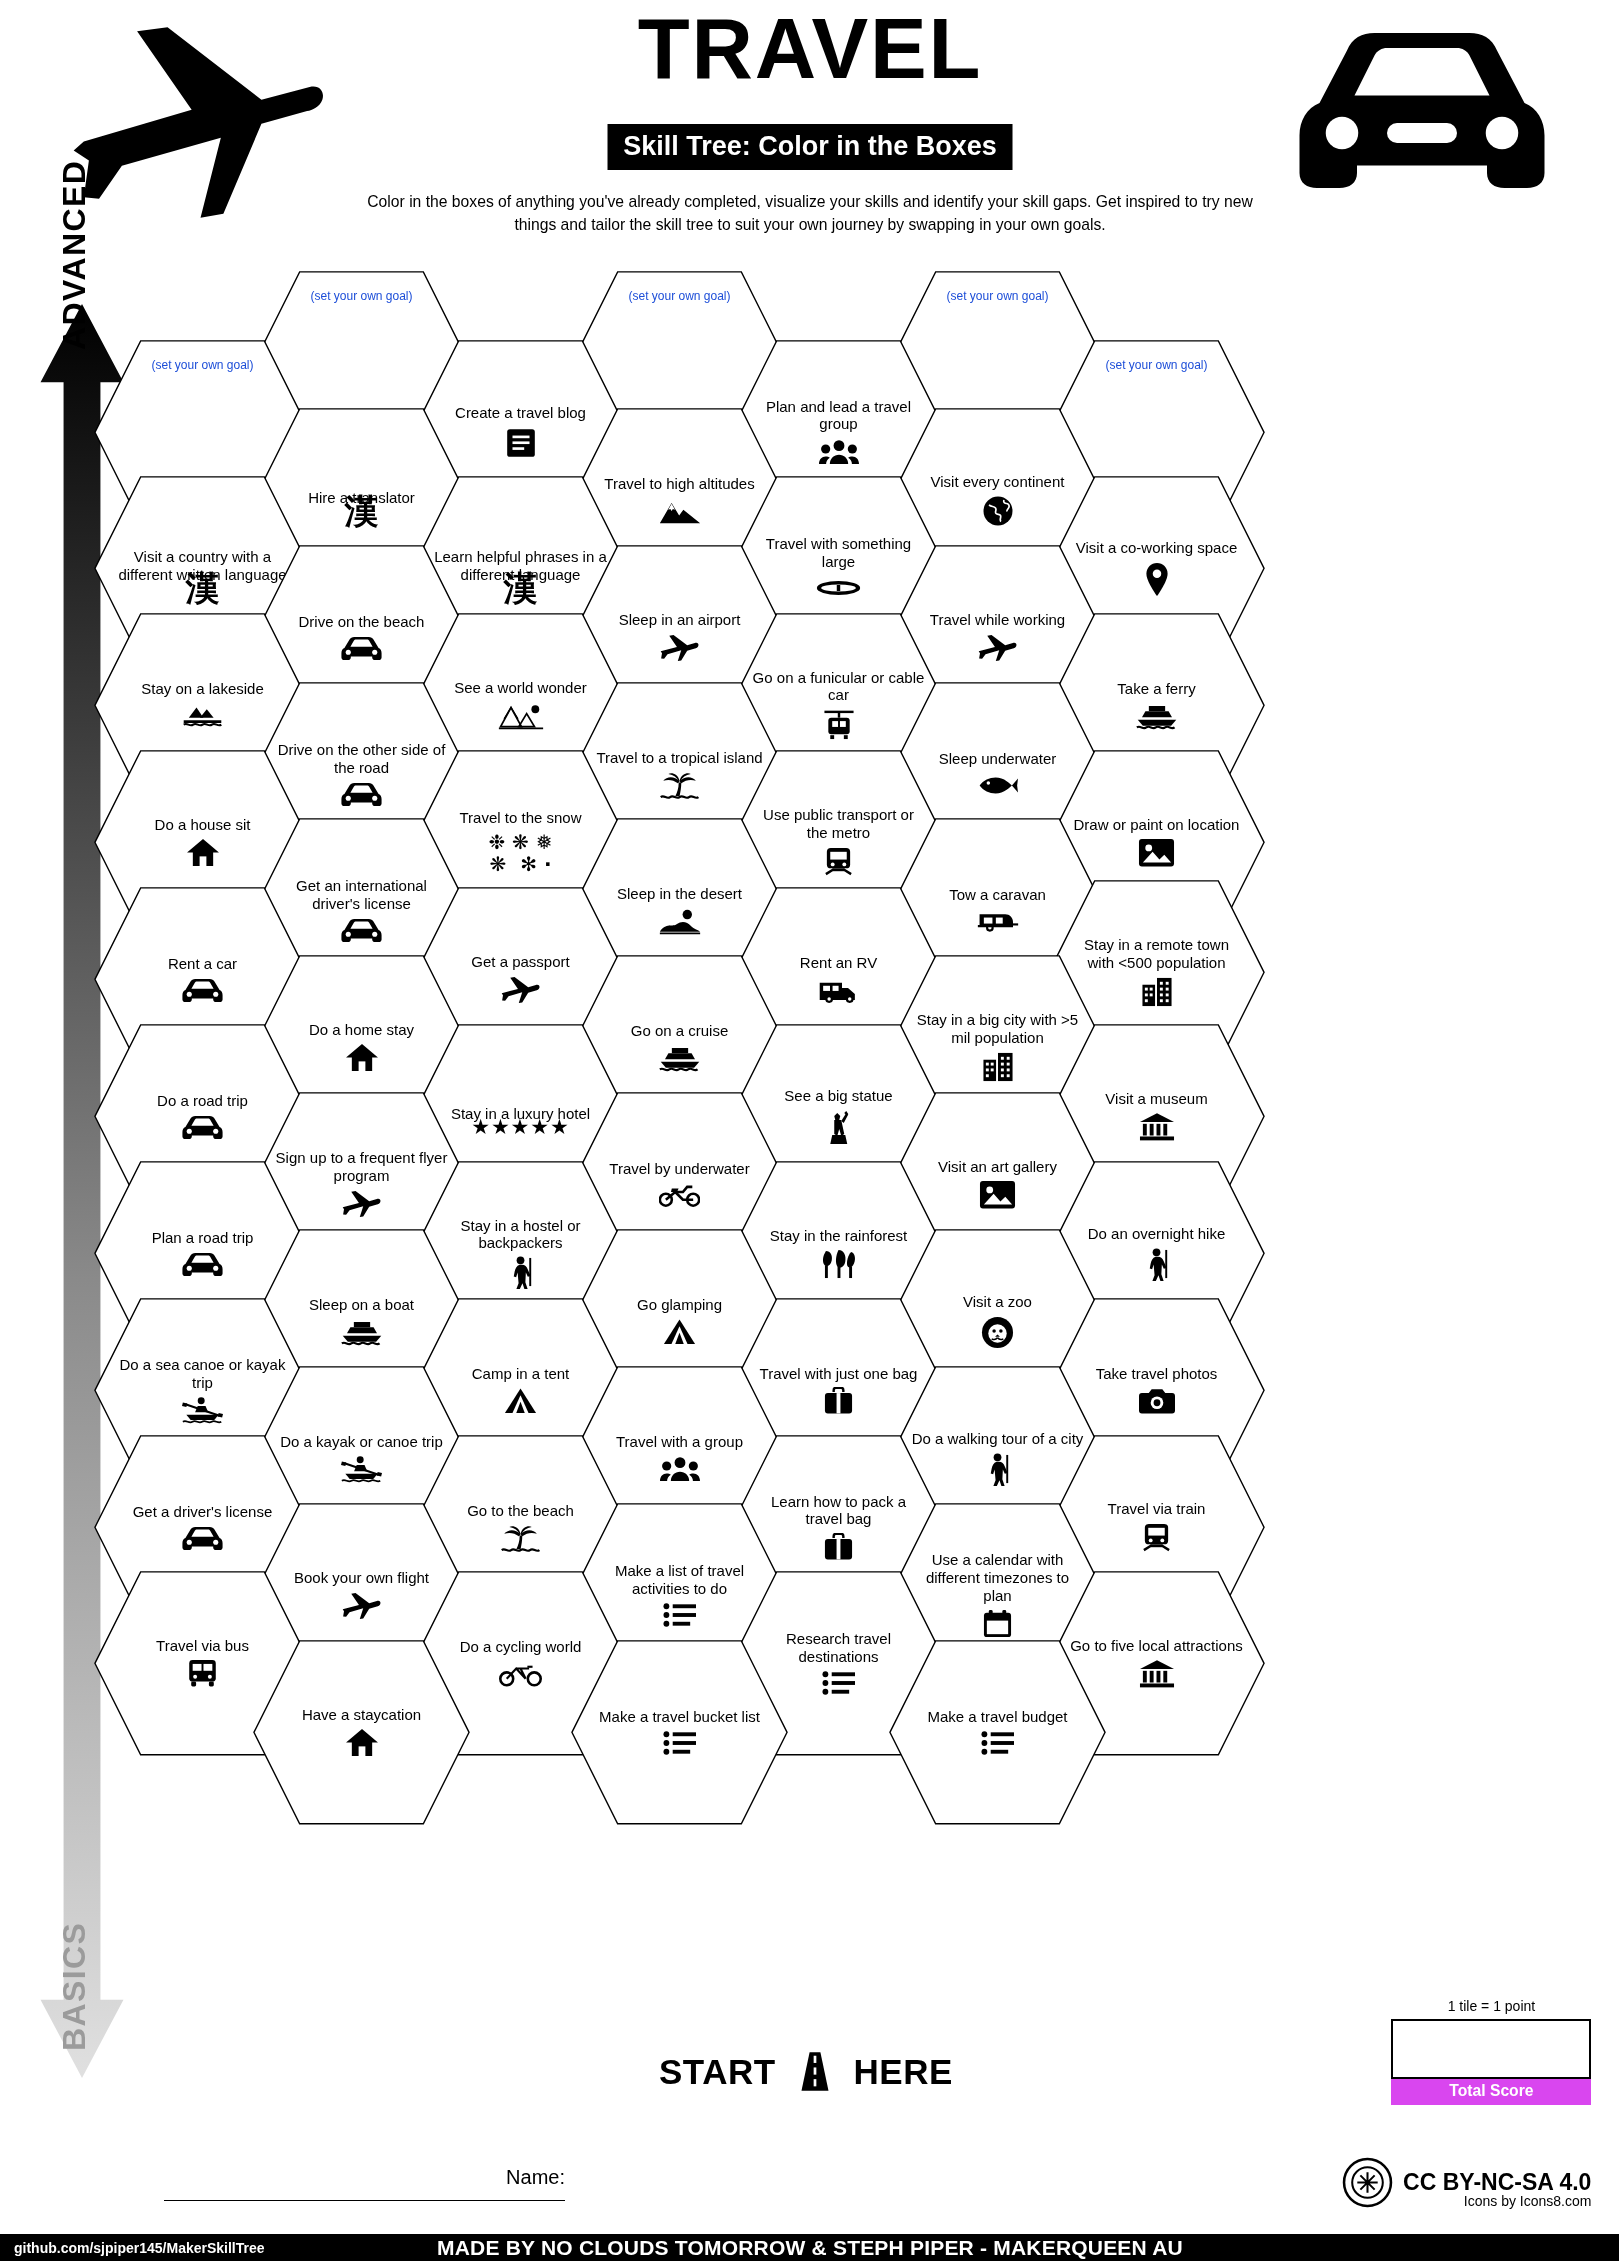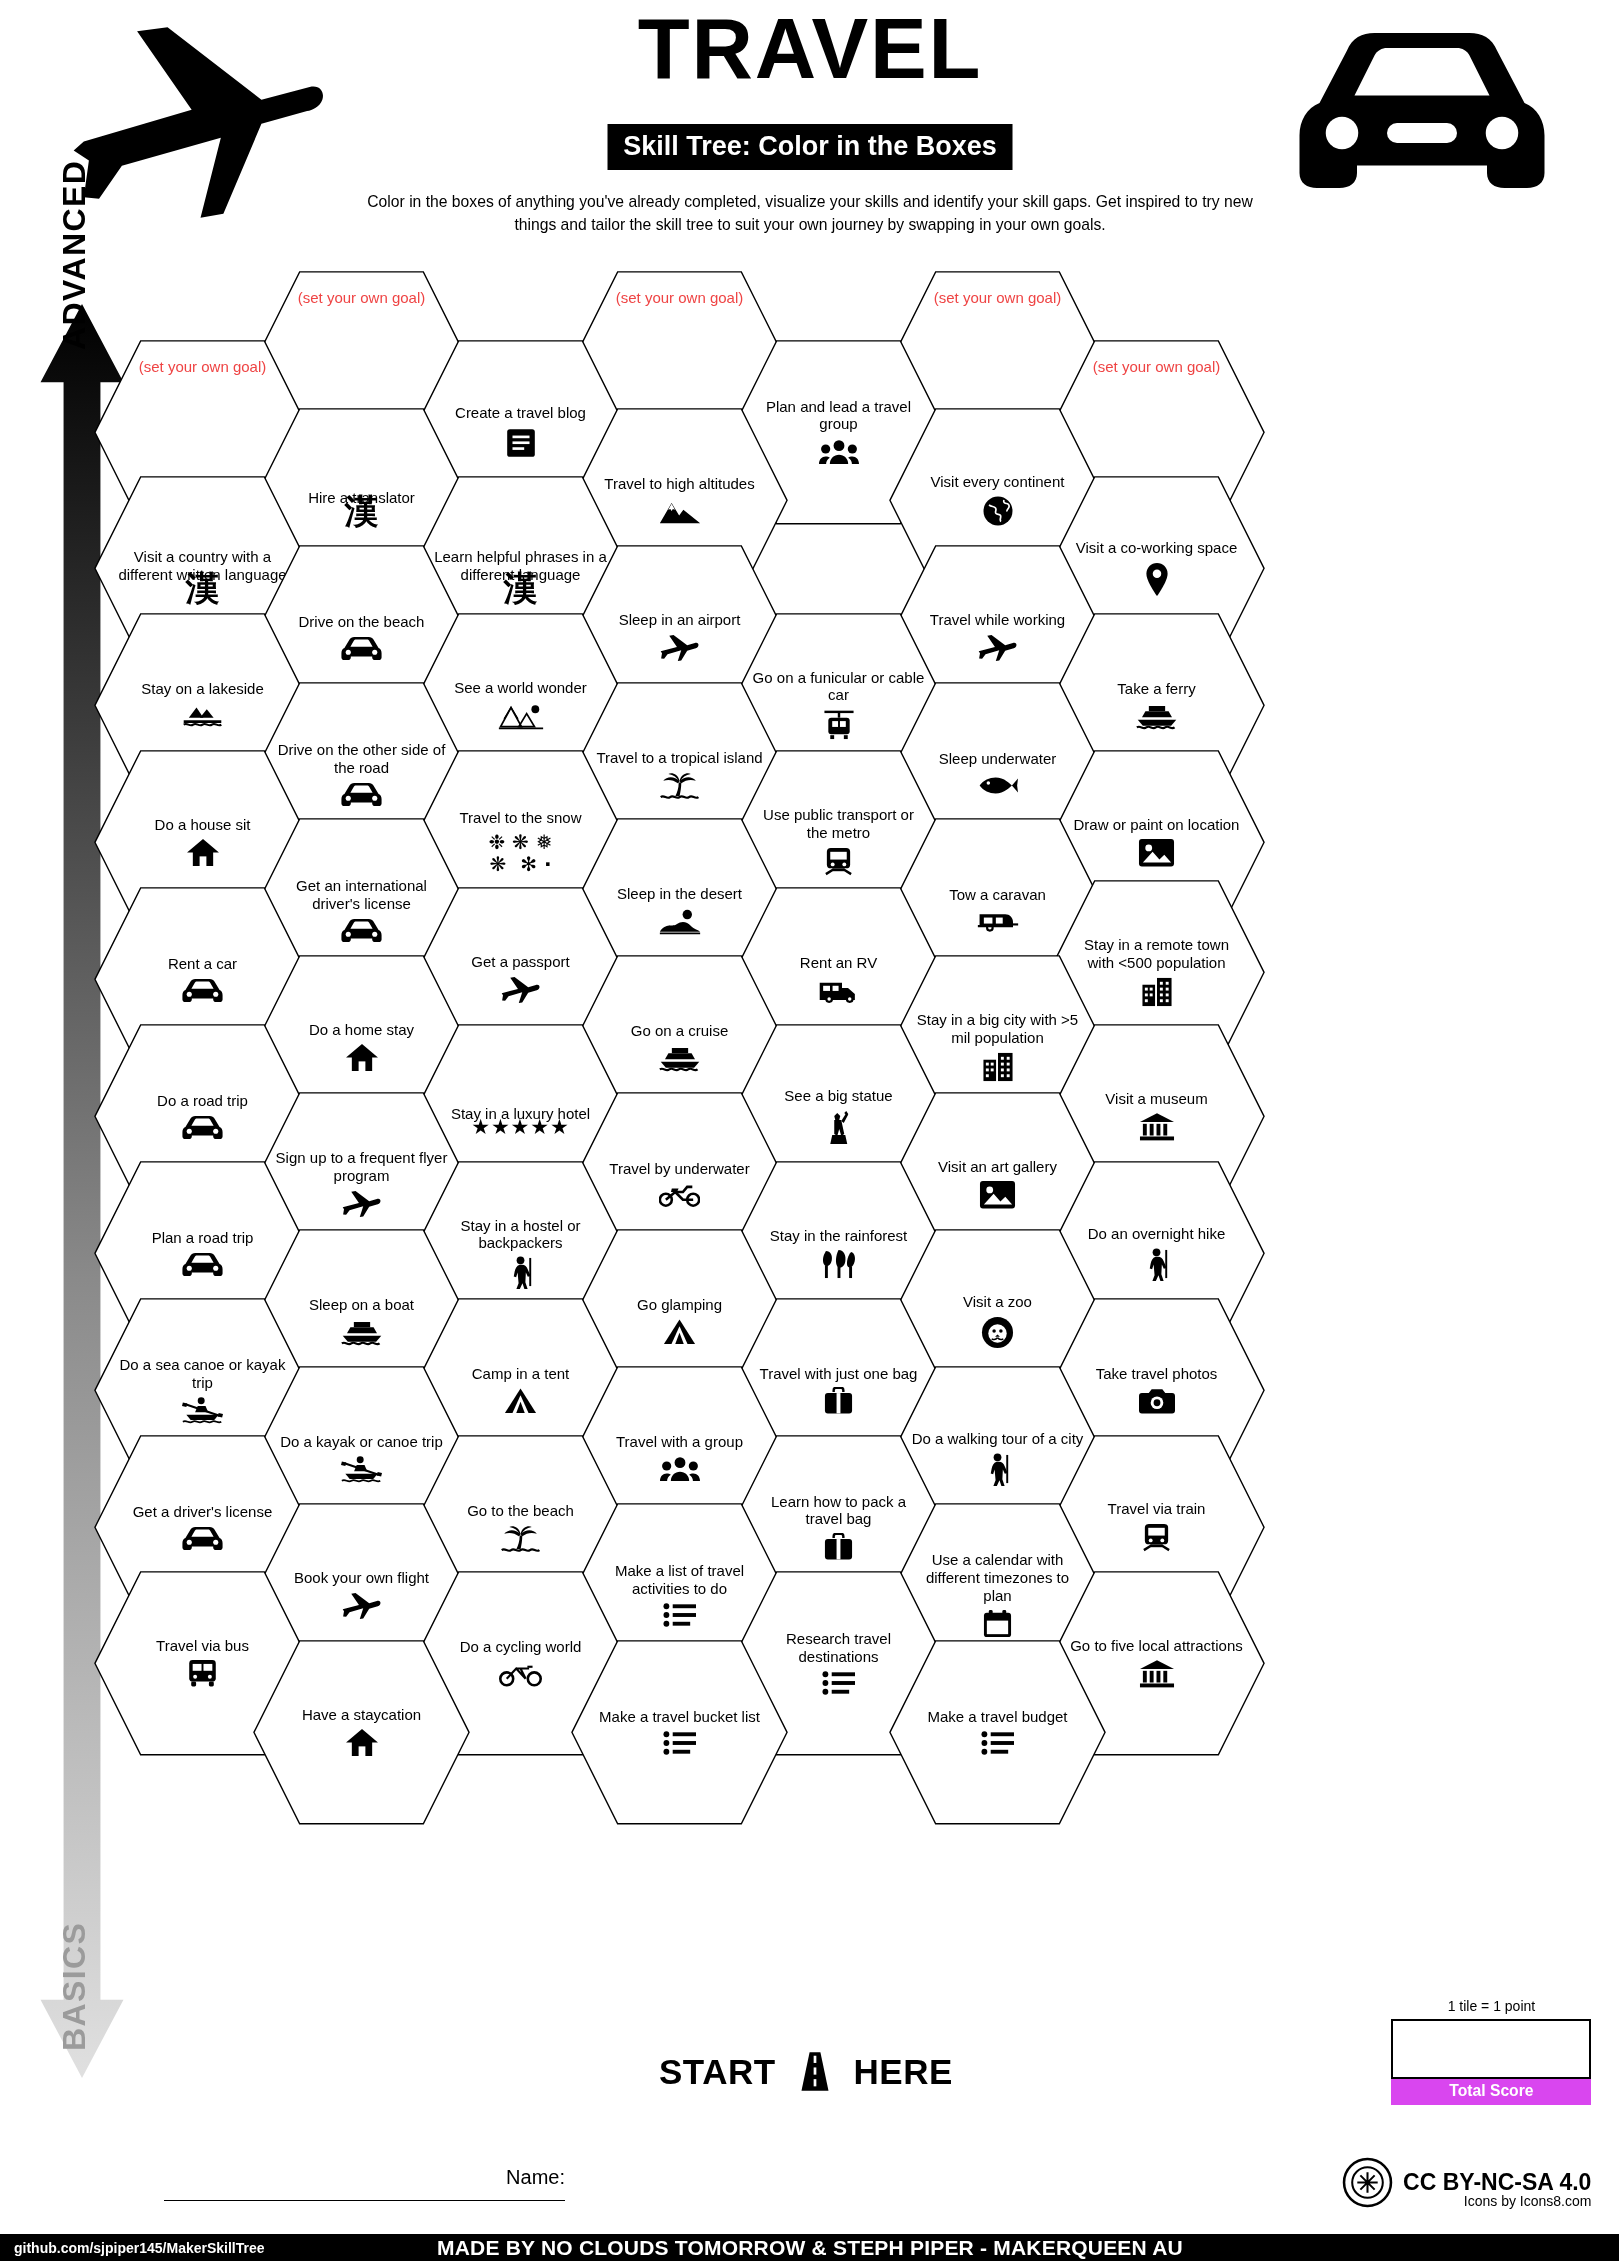--- a/index.html
+++ b/index.html
@@ -60,21 +60,21 @@
   .hex .content {
     position:absolute; inset:0;
     display:flex; flex-direction:column;
     align-items:center; justify-content:center;
     padding:12px 21px;
     text-align:center;
   }
   .hex .label {
     font-size:15px; line-height:1.18; font-weight:400;
   }
-  .hex.goal .label { font-size:15px; color:#ef4444; }
+  .hex.goal .label { font-size:12px; color:#1d4ed8; }
   .hex .icon { margin-top:4.6px; line-height:0; }
   .hex .icon svg { display:block; }
   .hex.goal .content { justify-content:flex-start; padding-top:18.4px; }
   .kanji { font-size:34px; font-weight:bold; font-family:"DejaVu Sans", sans-serif; margin-top:1.8px; }
   .stars { font-size:21px; letter-spacing:0.9px; margin-top:5.5px; }
 
   
   #start-here {
     position:absolute; left:659px; top:2051px;
     display:flex; align-items:center; gap:12px;
@@ -269,20 +269,35 @@
         <div class="icon kanji">漢</div>
       </div>
     </div>
     <div class="hex" style="left: 412px; top: 476px;">
       <svg class="shape" viewBox="0 0 470 400">
         <polygon points="101.05,2 368.95,2 468,200 368.95,398 101.05,398 2,200" fill="#ffffff" stroke="#000000" stroke-width="3"></polygon>
       </svg>
       <div class="content">
         <div class="label">Learn helpful phrases in a different language</div>
         <div class="icon kanji">漢</div>
+      </div>
+    </div>
+    <div class="hex" style="left: 730px; top: 476px;">
+      <svg class="shape" viewBox="0 0 470 400">
+        <polygon points="101.05,2 368.95,2 468,200 368.95,398 101.05,398 2,200" fill="#ffffff" stroke="#000000" stroke-width="3"></polygon>
+      </svg>
+      <div class="content">
+        <div class="label">Travel with something large</div>
+        <div class="icon">
+          <svg width="45" height="26" viewBox="0 0 104 56">
+            <ellipse cx="52" cy="28" rx="50" ry="16" fill="#000"></ellipse>
+            <ellipse cx="52" cy="28" rx="40" ry="8" fill="#fff"></ellipse>
+            <rect x="48" y="21" width="8" height="14" fill="#000"></rect>
+          </svg>
+        </div>
       </div>
     </div>
     <div class="hex" style="left: 1048px; top: 476px;">
       <svg class="shape" viewBox="0 0 470 400">
         <polygon points="101.05,2 368.95,2 468,200 368.95,398 101.05,398 2,200" fill="#ffffff" stroke="#000000" stroke-width="3"></polygon>
       </svg>
       <div class="content">
         <div class="label">Visit a co-working space</div>
         <div class="icon">
           <svg width="26" height="35" viewBox="0 0 48 66">

